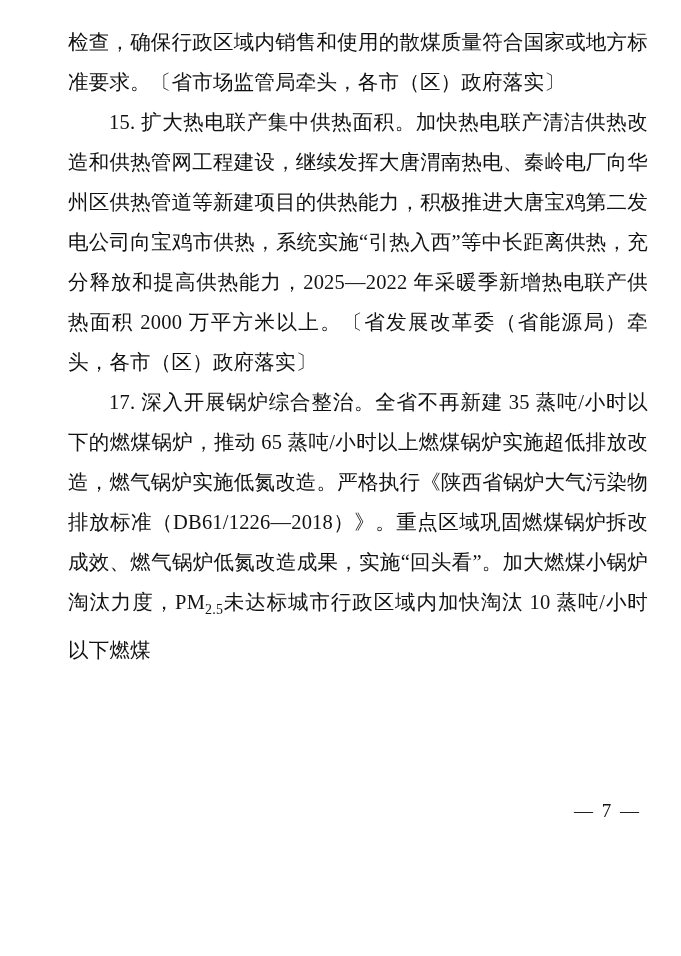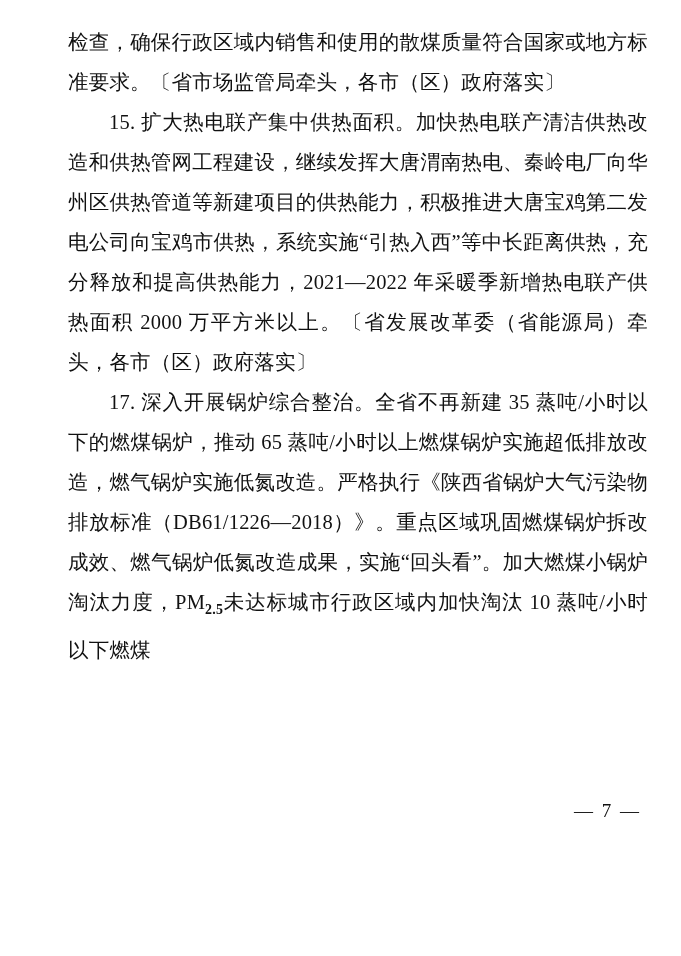--- a/index.html
+++ b/index.html
@@ -47,26 +47,25 @@
     right: 56px;
     bottom: 22px;
     font-size: 19px;
     letter-spacing: 2px;
     color: #111;
     font-family: "Liberation Serif", "DejaVu Serif", serif;
   }
   sub {
     font-size: 0.68em;
     vertical-align: sub;
-    font-weight: bold;
   }
 </style>
 </head>
 <body>
 
 <div id="page">
   <div class="doc-body">
     <p class="para">检查，确保行政区域内销售和使用的散煤质量符合国家或地方标准要求。〔省市场监管局牵头，各市（区）政府落实〕</p>
-    <p class="para indent">15. 扩大热电联产集中供热面积。加快热电联产清洁供热改造和供热管网工程建设，继续发挥大唐渭南热电、秦岭电厂向华州区供热管道等新建项目的供热能力，积极推进大唐宝鸡第二发电公司向宝鸡市供热，系统实施“引热入西”等中长距离供热，充分释放和提高供热能力，2021—2022 年采暖季新增热电联产供热面积 2000 万平方米以上。〔省发展改革委（省能源局）牵头，各市（区）政府落实〕</p>
+    <p class="para indent">15. 扩大热电联产集中供热面积。加快热电联产清洁供热改造和供热管网工程建设，继续发挥大唐渭南热电、秦岭电厂向华州区供热管道等新建项目的供热能力，积极推进大唐宝鸡第二发电公司向宝鸡市供热，系统实施“引热入西”等中长距离供热，充分释放和提高供热能力，2025—2022 年采暖季新增热电联产供热面积 2000 万平方米以上。〔省发展改革委（省能源局）牵头，各市（区）政府落实〕</p>
     <p class="para indent">17. 深入开展锅炉综合整治。全省不再新建 35 蒸吨/小时以下的燃煤锅炉，推动 65 蒸吨/小时以上燃煤锅炉实施超低排放改造，燃气锅炉实施低氮改造。严格执行《陕西省锅炉大气污染物排放标准（DB61/1226—2018）》。重点区域巩固燃煤锅炉拆改成效、燃气锅炉低氮改造成果，实施“回头看”。加大燃煤小锅炉淘汰力度，PM<sub>2.5</sub>未达标城市行政区域内加快淘汰 10 蒸吨/小时以下燃煤</p>
   </div>
   <div class="page-number">— 7 —</div>
 </div>
 
 </body></html>

